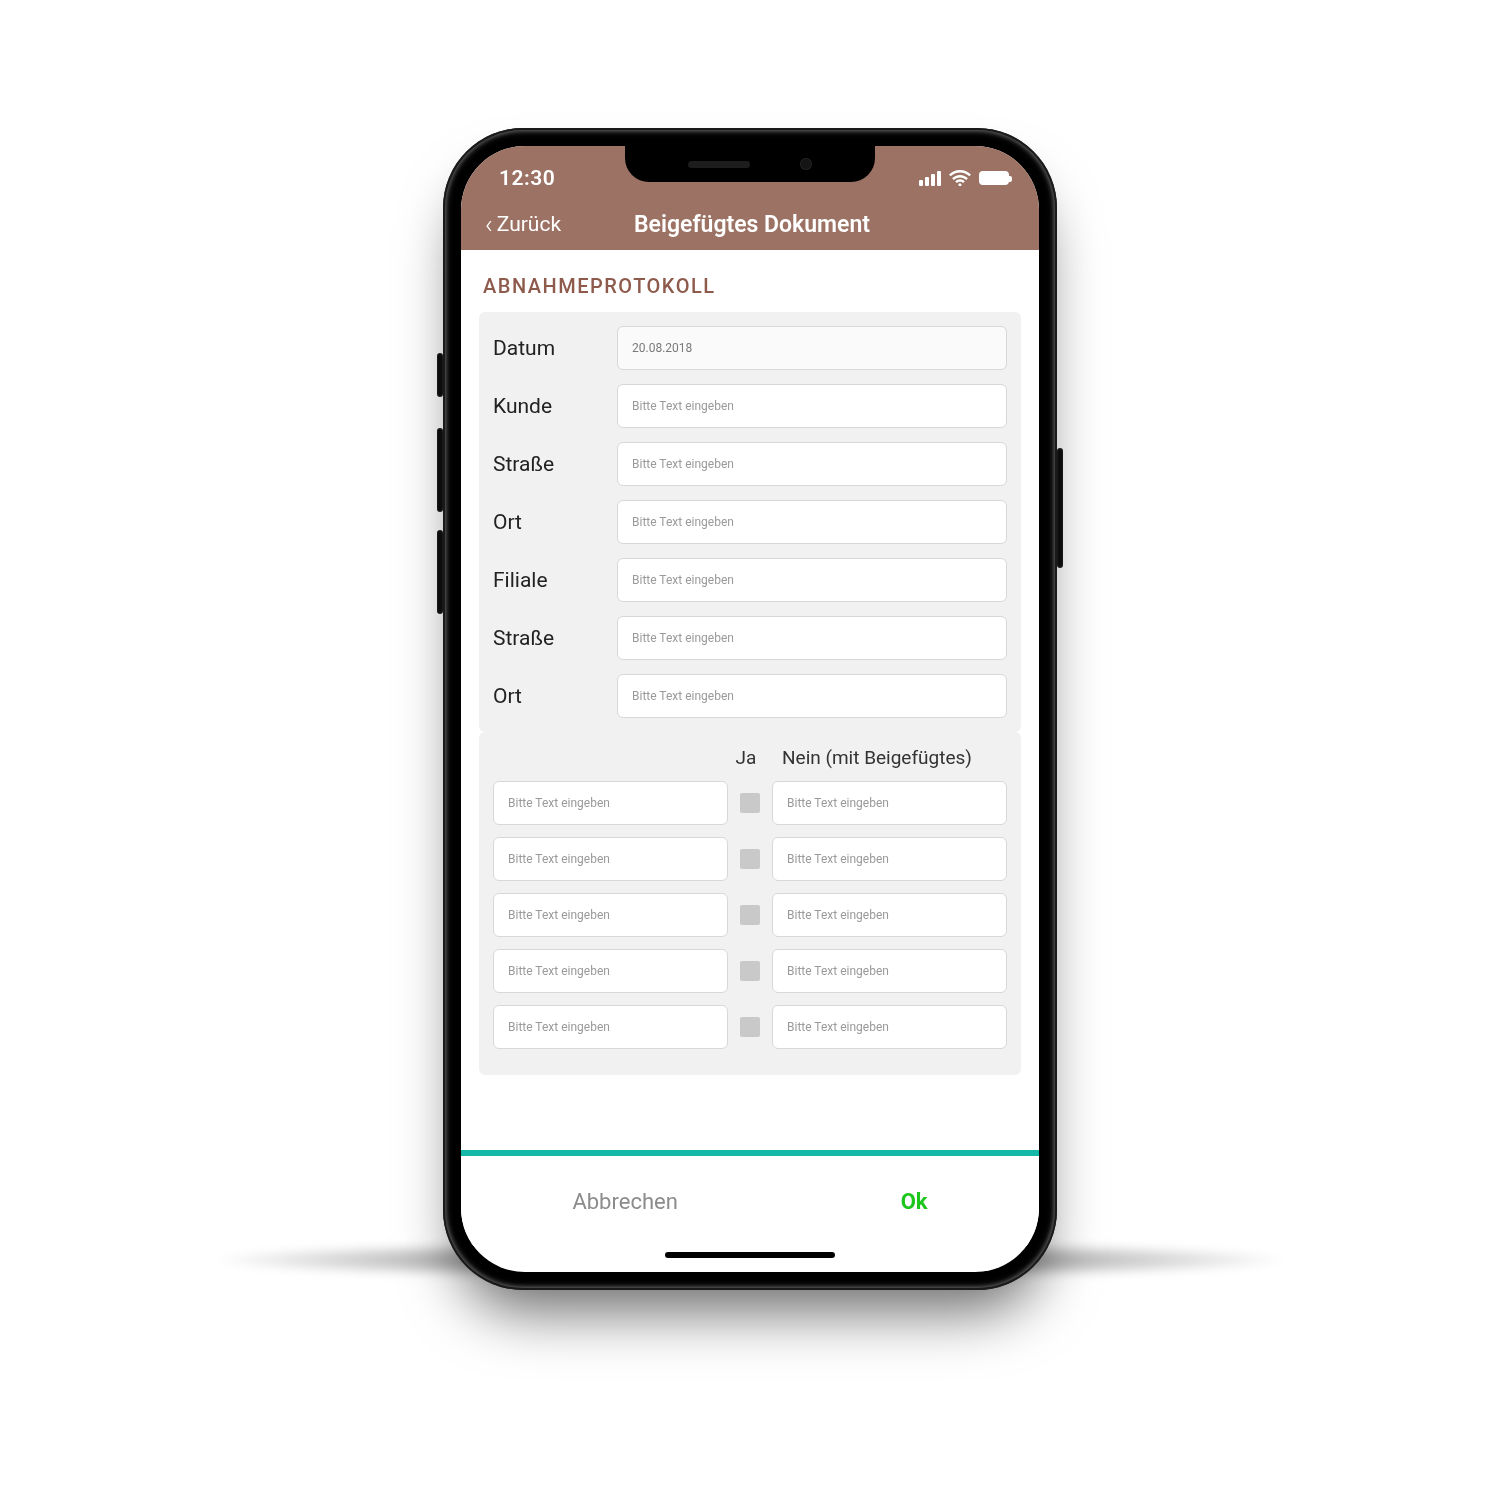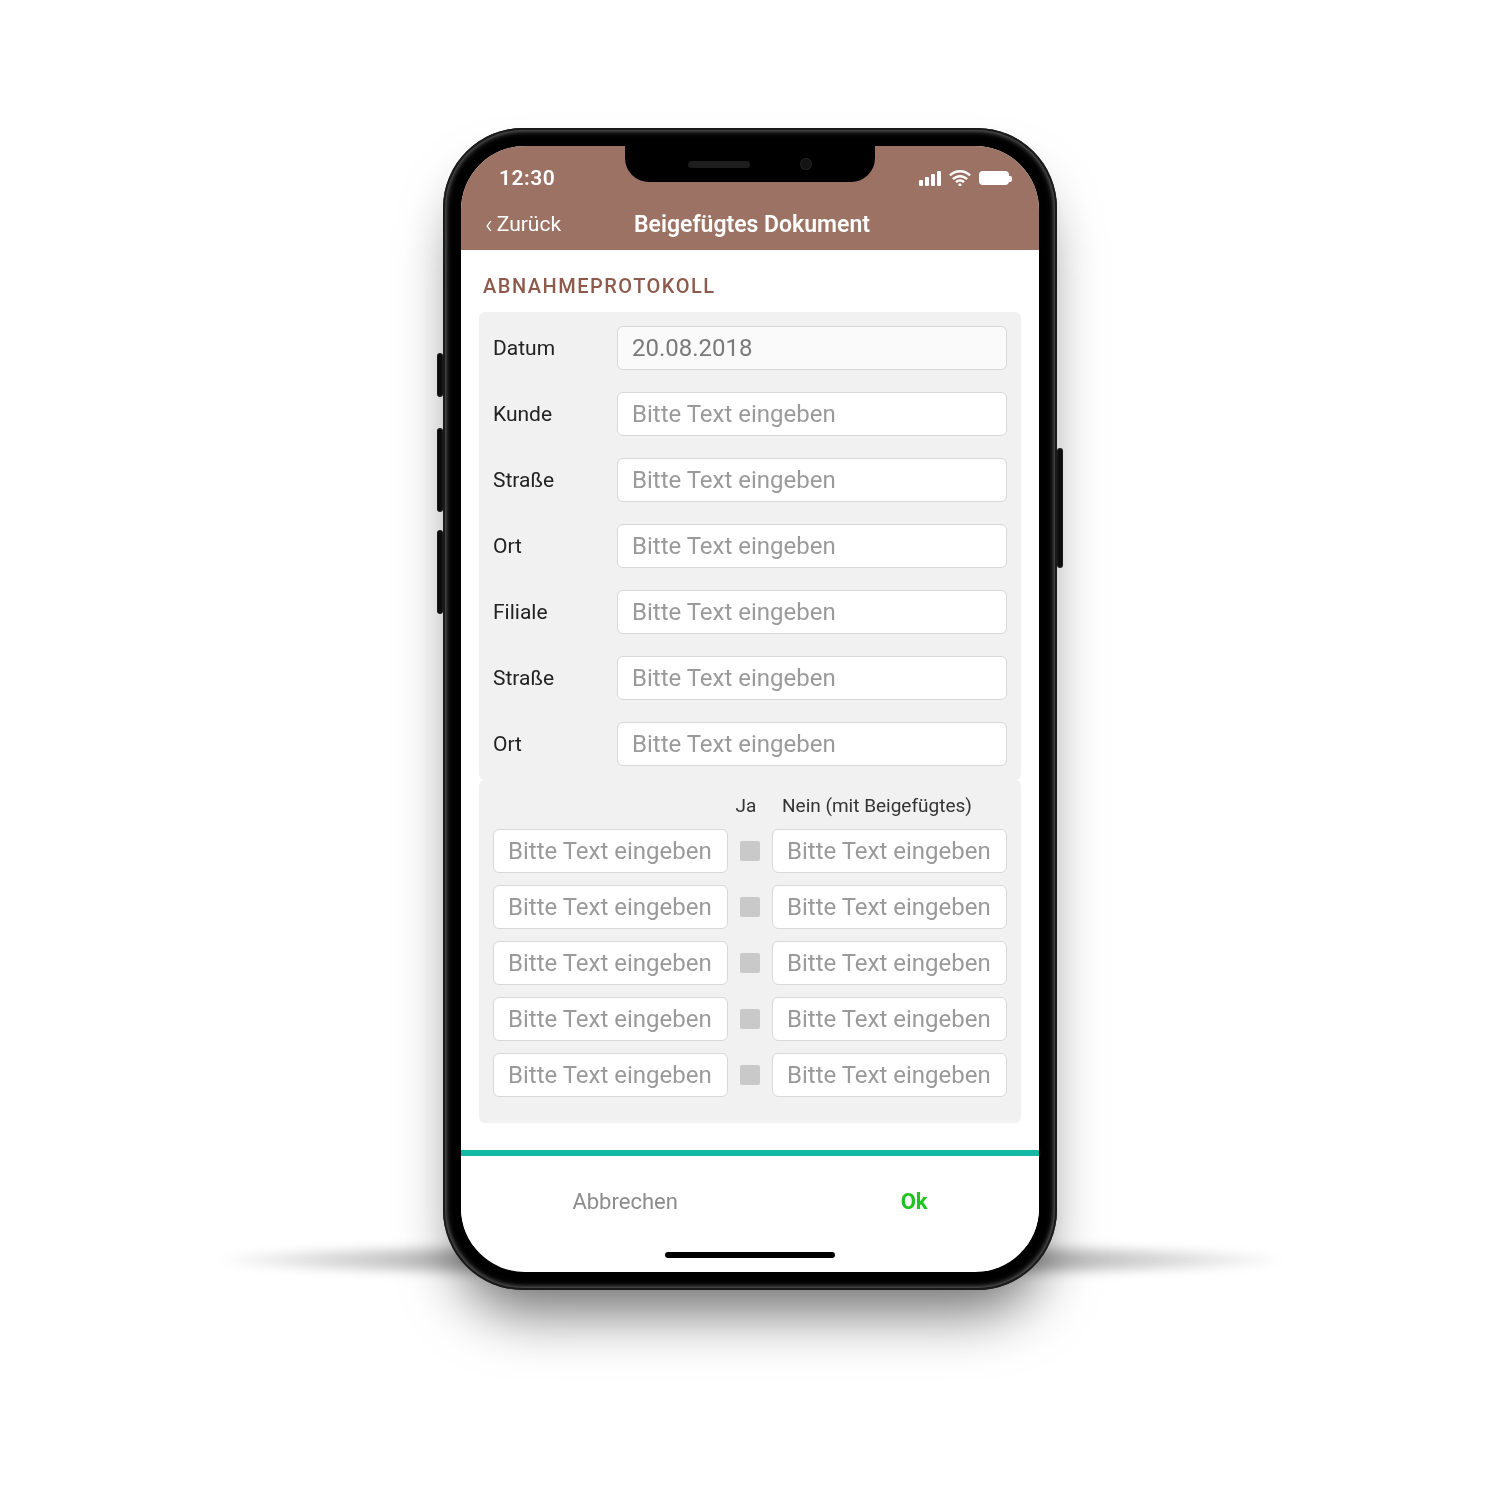--- a/index.html
+++ b/index.html
@@ -94,27 +94,27 @@
     padding:22px 18px 0 18px; position:relative;
   }
   .sect-title{
     color:#8e5a4b; font-size:20px; letter-spacing:1.5px; font-weight:500;
     margin:2px 0 14px 4px;
   }
   .card{
     background:#f1f1f1; border-radius:6px;
     padding:14px 14px;
   }
-  .row{display:flex;align-items:center;gap:16px;margin-bottom:22px;}
+  .row{display:flex;align-items:center;gap:16px;margin-bottom:14px;}
   .row:last-child{margin-bottom:0;}
   .lbl{width:108px;font-size:21px;color:#222;}
   .inp{
     flex:1;height:44px;
     background:#fff;border:1px solid #d8d8d8;border-radius:6px;
-    padding:12px 14px;font-size:24px;color:#9a9a9a;
+    padding:12px 14px;font-size:12px;color:#9a9a9a;
     display:flex;align-items:center;
   }
   .inp.filled{background:#fafafa;color:#7a7a7a;}
 
   .question{
     color:#8e5a4b;font-size:18px;margin:20px 4px 14px 4px;
   }
 
   .hdr{display:flex;font-size:19px;color:#333;margin-bottom:12px;}
   .hdr .c1{flex:1}.hdr .c2{width:56px;text-align:center}

